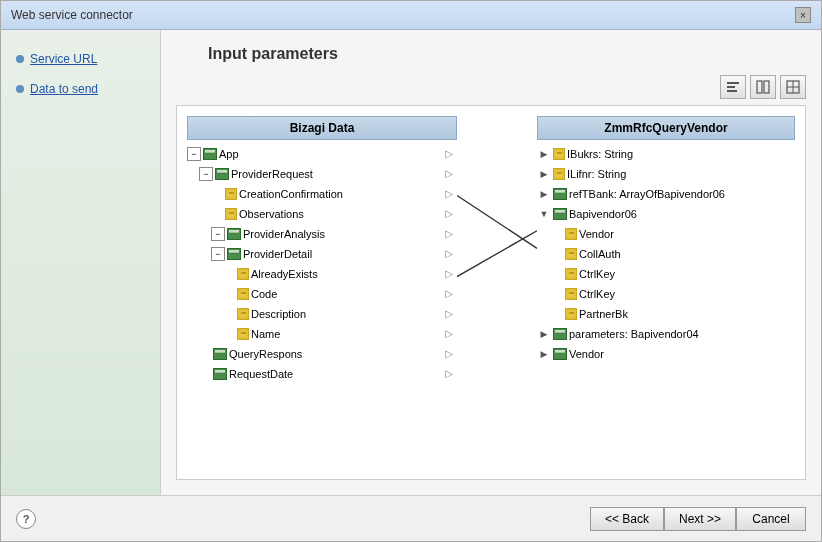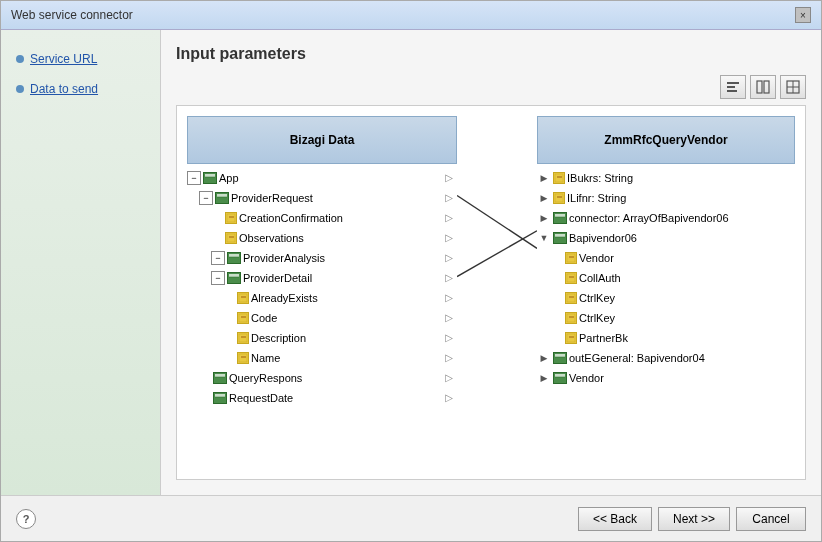--- a/index.html
+++ b/index.html
@@ -88,20 +88,21 @@
       padding: 15px;
       display: flex;
       flex-direction: column;
       overflow: hidden;
     }
     .panel-title {
       font-size: 16px;
       font-weight: bold;
       color: #333;
       margin-bottom: 12px;
+      margin-left: 32px;
     }
     .toolbar {
       display: flex;
       gap: 4px;
       justify-content: flex-end;
       margin-bottom: 6px;
     }
     .toolbar-btn {
       width: 26px;
       height: 24px;
@@ -124,21 +125,21 @@
       gap: 0;
     }
     .tree-panel {
       width: 270px;
       flex-shrink: 0;
       overflow: hidden;
     }
     .tree-header {
       background: linear-gradient(to bottom, #c8d8e8, #b0c8e0);
       border: 1px solid #8aaac8;
-      padding: 16px 8px;
+      padding: 4px 8px;
       font-weight: bold;
       text-align: center;
       margin-bottom: 4px;
       font-size: 12px;
     }
     .tree-content {
       font-size: 11px;
       line-height: 18px;
     }
     .tree-item {
@@ -231,21 +232,21 @@
       display: flex;
       align-items: center;
       justify-content: center;
       font-size: 11px;
       cursor: pointer;
       font-weight: bold;
       color: #555;
     }
     .footer-right {
       display: flex;
-      gap: 6px;
+      gap: 0;
     }
     .nav-btn {
       padding: 4px 14px;
       background: linear-gradient(to bottom, #f8f8f8, #ddd);
       border: 1px solid #999;
       cursor: pointer;
       font-size: 12px;
       min-width: 70px;
       text-align: center;
     }
@@ -510,21 +511,21 @@
               </div>
               <div class="tree-item">
                 <span class="expander" style="margin-right:2px;border:none;background:none;font-size:9px;color:#555;">▶</span>
                 <div class="icon-table">
     <svg width="10" height="8">
                     <rect x="0" y="0" width="10" height="3" fill="white" opacity="0.7"></rect>
                     <line x1="0" y1="3" x2="10" y2="3" stroke="#2a6a2a" stroke-width="0.5"></line>
                     <rect x="0" y="4" width="10" height="4" fill="none"></rect>
                   </svg>
   </div>
-                <span>connector: ArrayOfBapivendor06</span>
+                <span>refTBank: ArrayOfBapivendor06</span>
               </div>
               <div class="tree-item">
                 <span class="expander" style="margin-right:2px;border:none;background:none;font-size:9px;color:#555;">▼</span>
                 <div class="icon-table">
     <svg width="10" height="8">
                     <rect x="0" y="0" width="10" height="3" fill="white" opacity="0.7"></rect>
                     <line x1="0" y1="3" x2="10" y2="3" stroke="#2a6a2a" stroke-width="0.5"></line>
                     <rect x="0" y="4" width="10" height="4" fill="none"></rect>
                   </svg>
   </div>
@@ -587,21 +588,21 @@
               </div>
               <div class="tree-item">
                 <span class="expander" style="margin-right:2px;border:none;background:none;font-size:9px;color:#555;">▶</span>
                 <div class="icon-table">
     <svg width="10" height="8">
                     <rect x="0" y="0" width="10" height="3" fill="white" opacity="0.7"></rect>
                     <line x1="0" y1="3" x2="10" y2="3" stroke="#2a6a2a" stroke-width="0.5"></line>
                     <rect x="0" y="4" width="10" height="4" fill="none"></rect>
                   </svg>
   </div>
-                <span>outEGeneral: Bapivendor04</span>
+                <span>parameters: Bapivendor04</span>
               </div>
               <div class="tree-item">
                 <span class="expander" style="margin-right:2px;border:none;background:none;font-size:9px;color:#555;">▶</span>
                 <div class="icon-table">
     <svg width="10" height="8">
                     <rect x="0" y="0" width="10" height="3" fill="white" opacity="0.7"></rect>
                     <line x1="0" y1="3" x2="10" y2="3" stroke="#2a6a2a" stroke-width="0.5"></line>
                     <rect x="0" y="4" width="10" height="4" fill="none"></rect>
                   </svg>
   </div>

